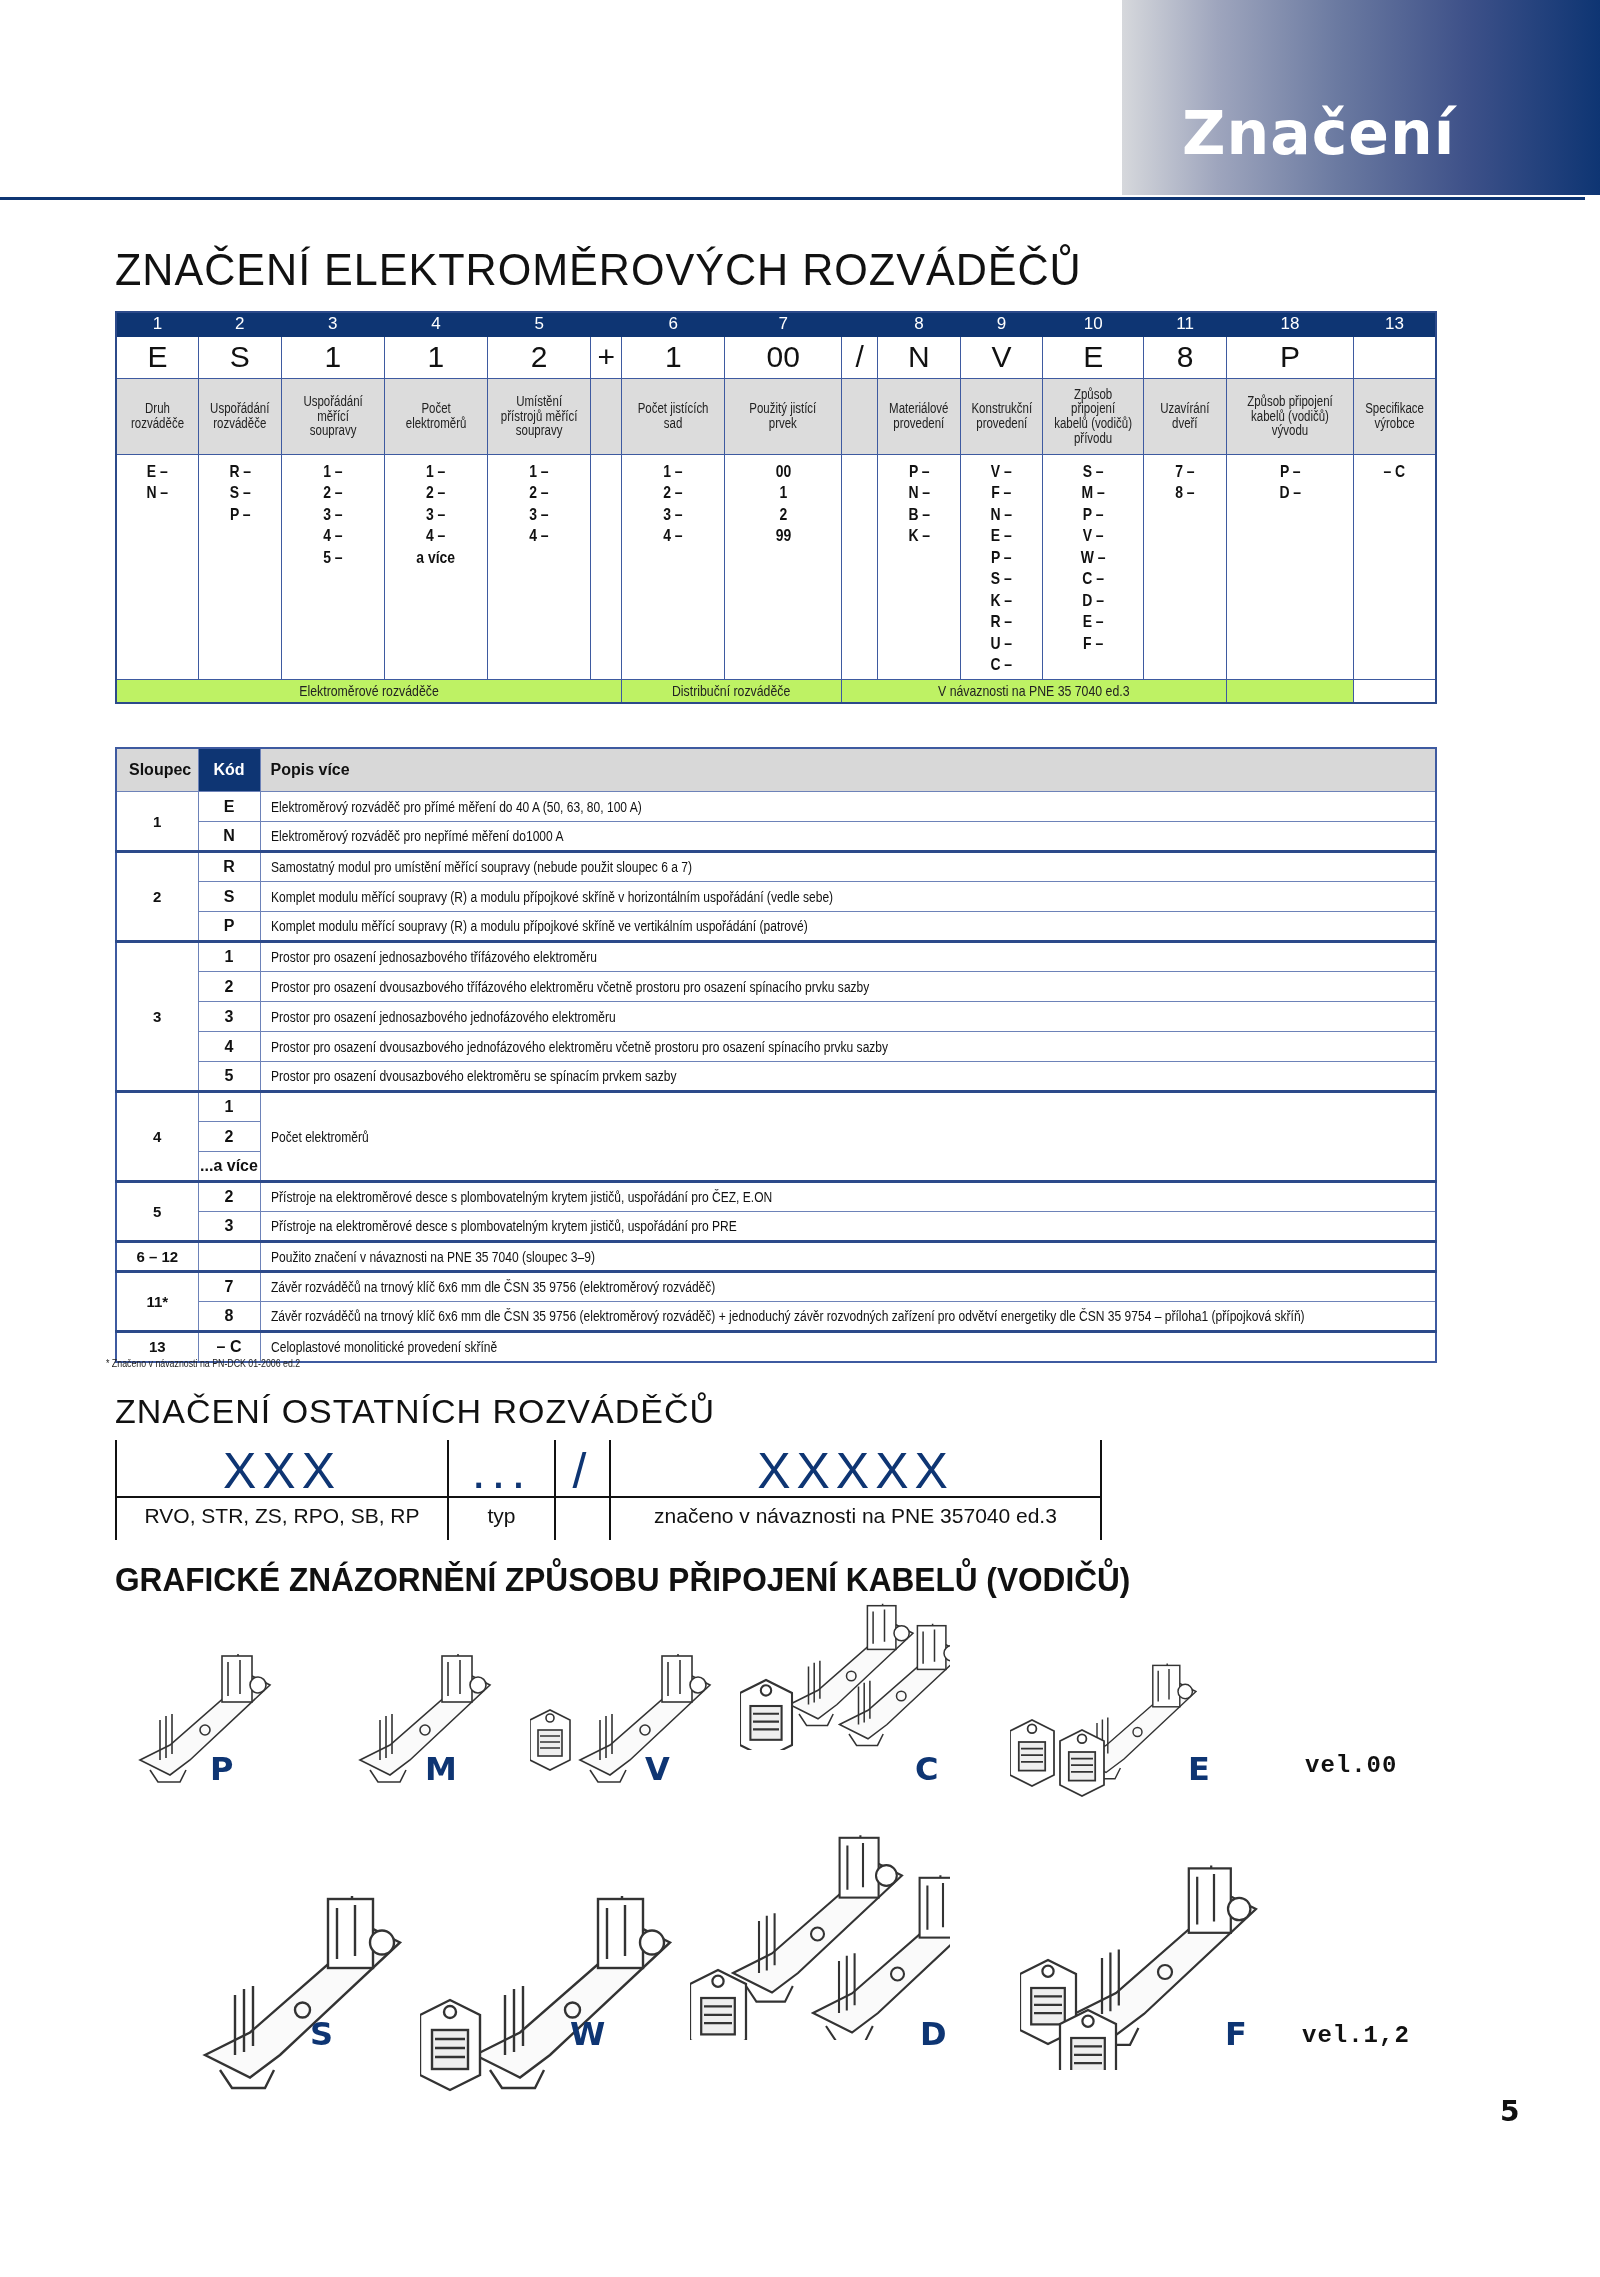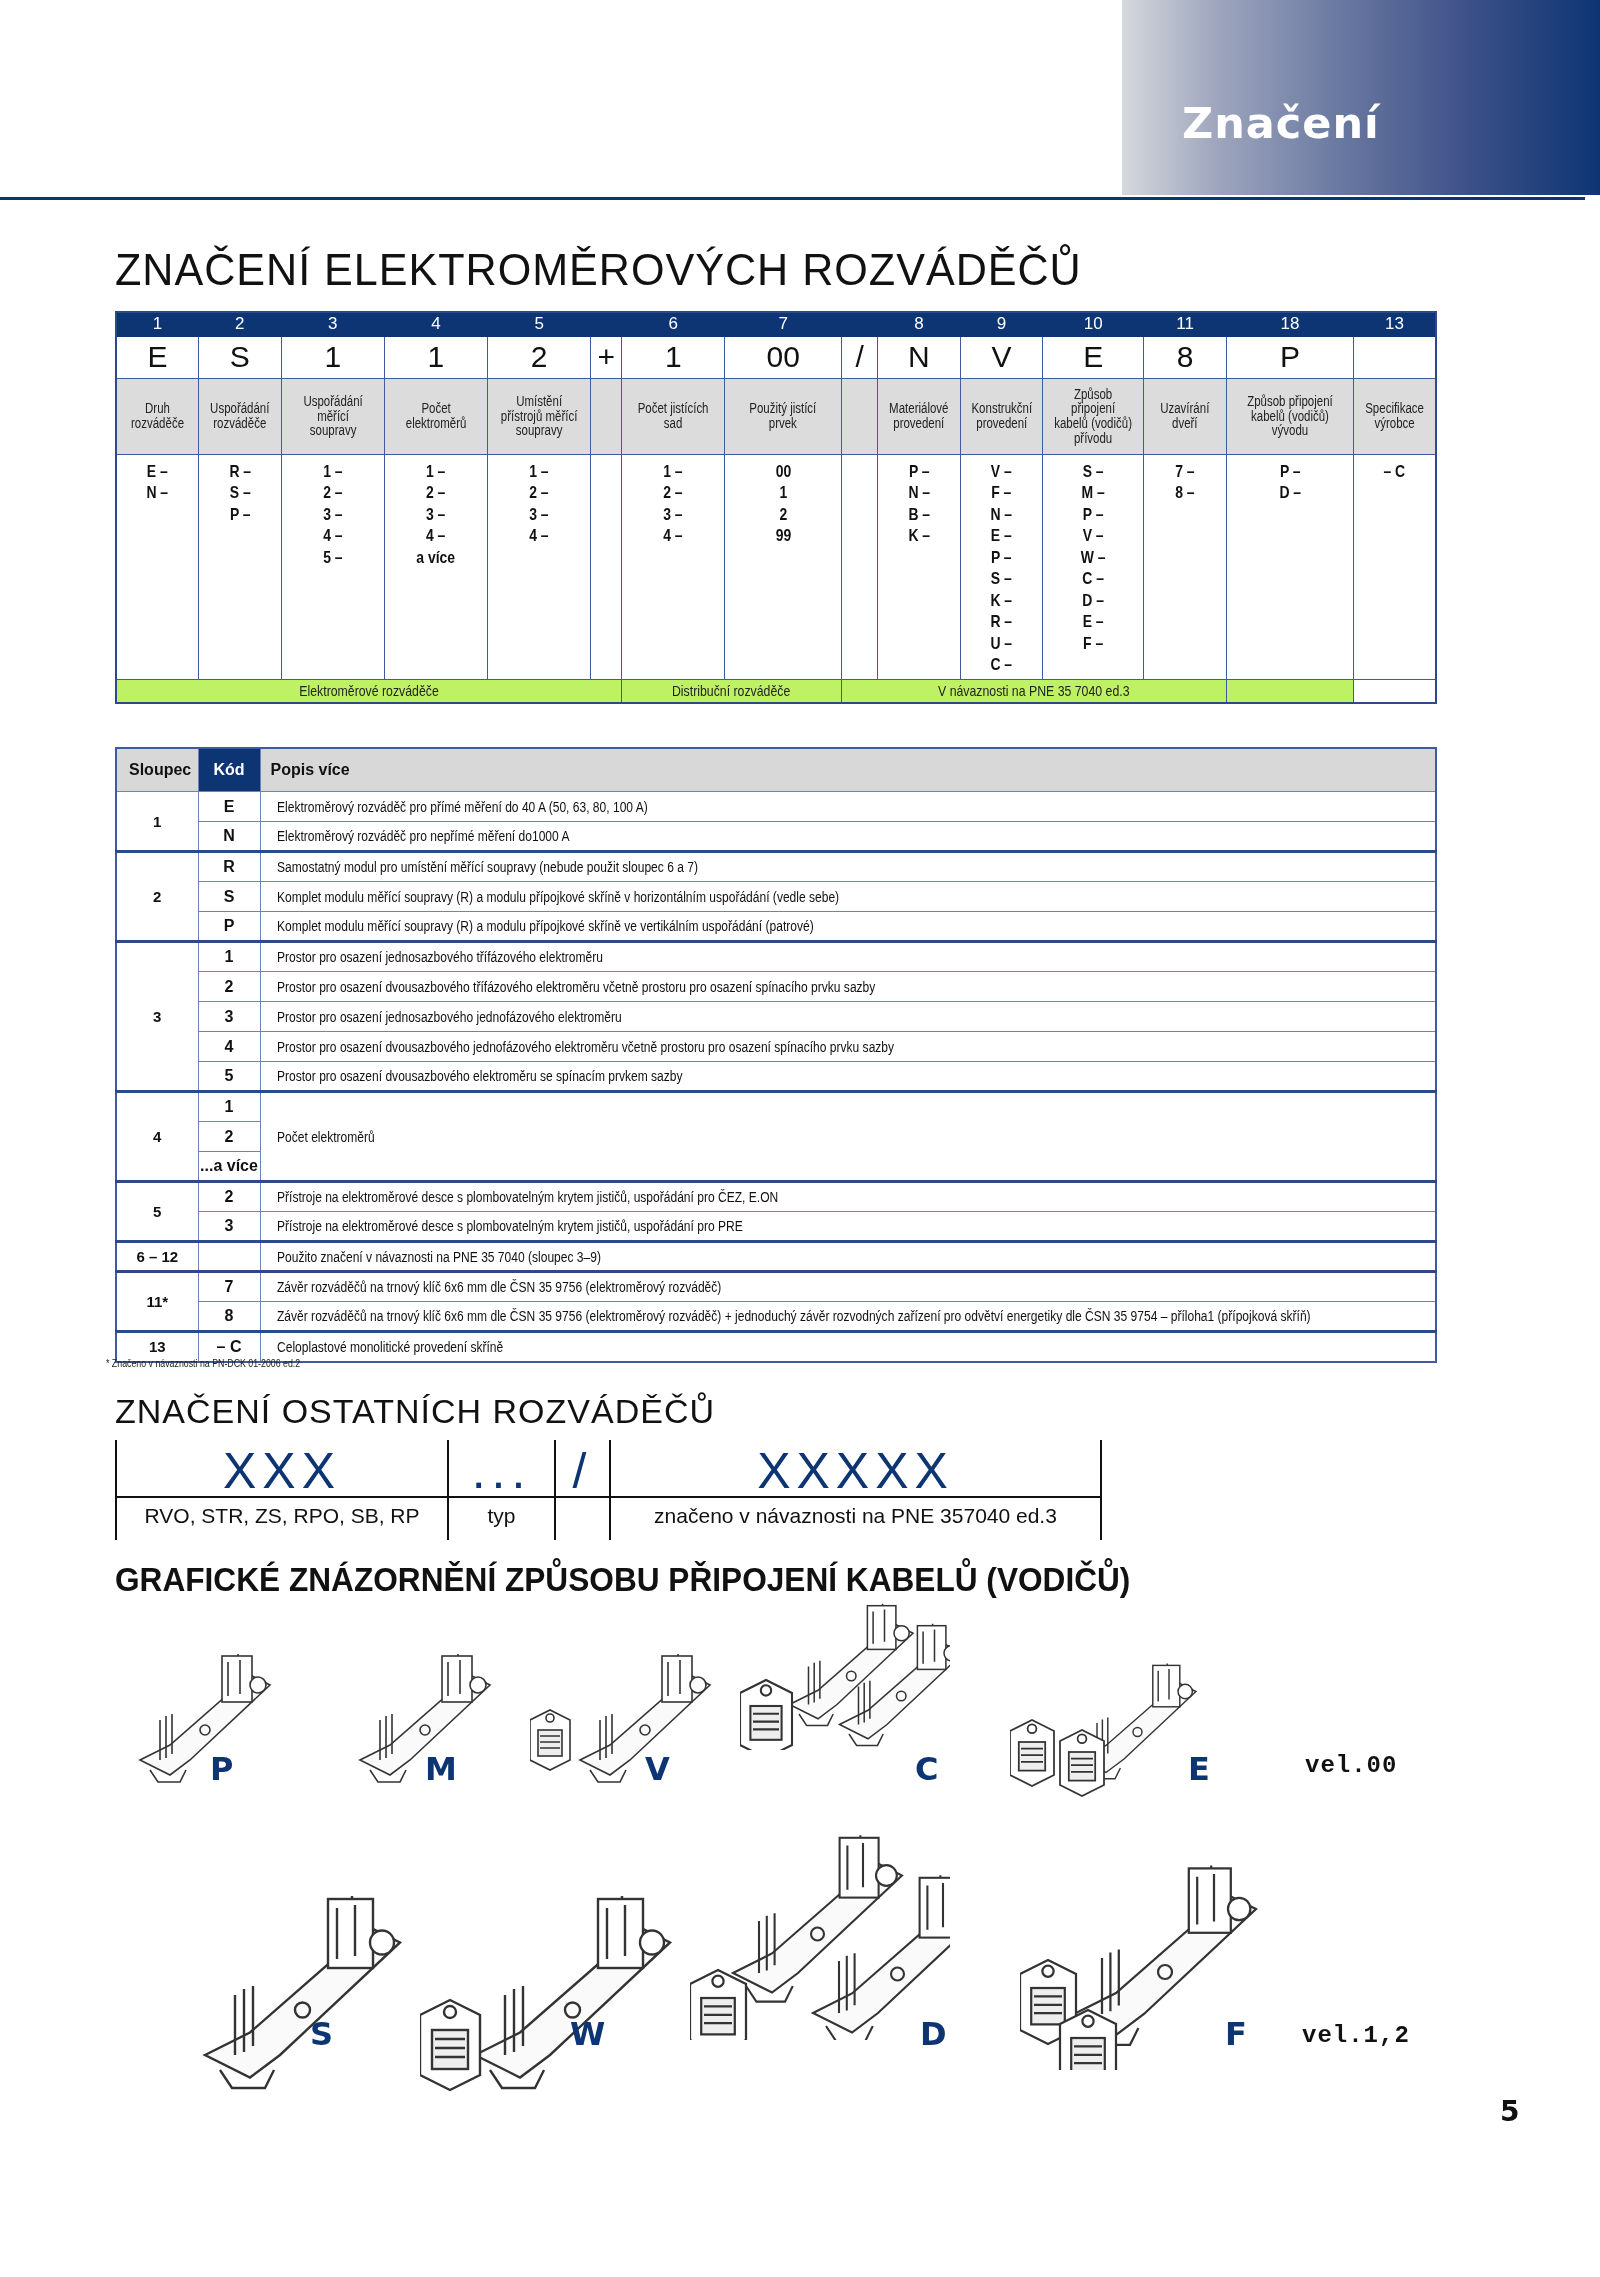--- a/index.html
+++ b/index.html
@@ -2,21 +2,21 @@
 <html><head>
 <meta charset="utf-8">
 <style>
   * { box-sizing: border-box; margin: 0; padding: 0; }
   html, body { width: 1600px; height: 2277px; background: #fff; overflow: hidden; }
   body { position: relative; font-family: "Liberation Sans", sans-serif; color: #111; }
 
   .hdr-box { position: absolute; left: 1122px; top: 0; width: 478px; height: 195px;
     background: linear-gradient(to right, #d6d8dc 0%, #9ea5bd 20%, #6b7aa1 45%, #3e5189 72%, #0e3573 100%); }
   .hdr-title { position: absolute; left: 1182px; top: 98px; font-family: "DejaVu Sans", sans-serif;
-    font-weight: bold; font-size: 43px; color: #fff; letter-spacing: 1px; }
+    font-weight: bold; font-size: 60px; color: #fff; letter-spacing: 1px; }
   .hdr-line { position: absolute; left: 0; top: 197px; width: 1585px; height: 3px; background: #0e3573; }
 
   .section-title { position: absolute; left: 115px; font-family: "Liberation Sans", sans-serif; font-weight: normal;
     color: #111; transform-origin: left top; white-space: nowrap; }
   .t1 { top: 245px; font-size: 44px; transform: scaleX(0.98); letter-spacing: 1px; }
   .t2 { top: 1392px; font-size: 34px; letter-spacing: 1px; }
   .t3 { top: 1560px; font-size: 34px; font-weight: bold; transform: scaleX(0.93); }
 
   
   .code-table { position: absolute; left: 115px; top: 311px; width: 1322px; border: 2px solid #2c4a8a; border-collapse: collapse; table-layout: fixed; font-family: "Liberation Sans Narrow","Liberation Sans", sans-serif; }
@@ -30,21 +30,21 @@
   .narrow { transform: scaleX(0.82); display: inline-block; }
 
   
   .desc-table { position: absolute; left: 115px; top: 747px; width: 1322px; border-collapse: collapse; table-layout: fixed; border: 2px solid #3e5aa0; font-family: "Liberation Sans", sans-serif; }
   .desc-table td, .desc-table th { border: 1px solid #6d82b8; height: 30px; font-size: 14px; }
   .desc-table th { background: #d8d8d8; text-align: left; font-size: 16px; padding-left: 10px; height: 34px; }
   .desc-table th.kod { background: #0e3573; color: #fff; text-align: center; padding: 0; }
   .desc-table th.slp { text-align: center; padding: 12px; }
   .desc-table td.slp { text-align: center; font-weight: bold; font-size: 15px; }
   .desc-table td.kod { text-align: center; font-weight: bold; font-size: 16px; }
-  .desc-table td.txt { padding-left: 16px; white-space: nowrap; overflow: hidden; }
+  .desc-table td.txt { padding-left: 10px; white-space: nowrap; overflow: hidden; }
   .desc-table tr.grp-start td { border-top: 3px solid #2c4a8a; }
   .desc-table .txt span { display: inline-block; transform: scaleX(0.86); transform-origin: left center; }
   .footnote { position: absolute; left: 106px; top: 1358px; font-size: 10px; color: #222; }
   .footnote span { display: inline-block; transform: scaleX(0.88); transform-origin: left center; }
 
   
   .other { position: absolute; left: 115px; top: 1440px; height: 100px; width: 985px; }
   .other .cell { position: absolute; top: 0; height: 100px; border-left: 2px solid #111; }
   .other .hline { position: absolute; left: 0; top: 56px; width: 985px; height: 2px; background: #111; }
   .other .big { position: absolute; top: 2px; width: 100%; text-align: center; font-size: 50px; color: #0e3573; font-weight: normal; letter-spacing: 6px; }

